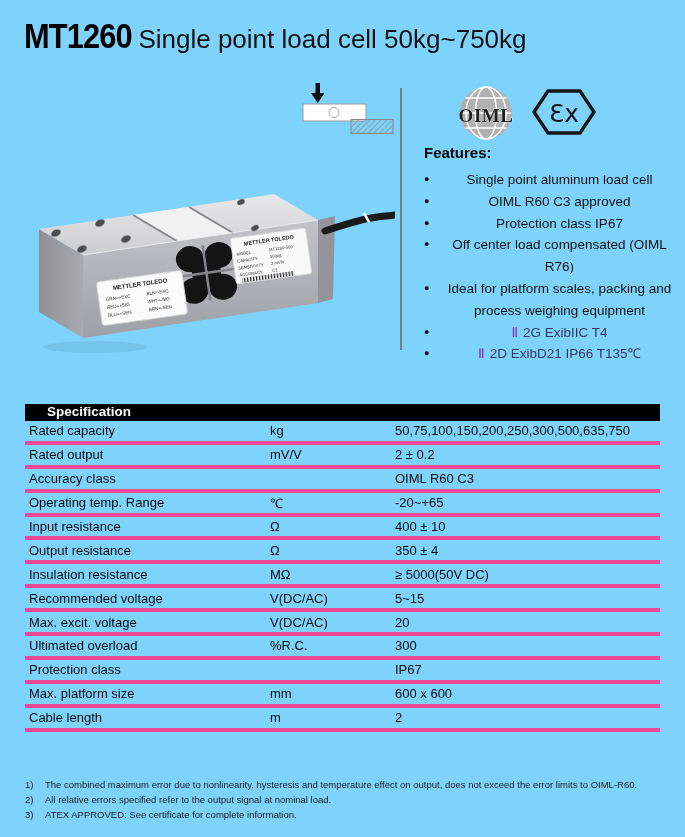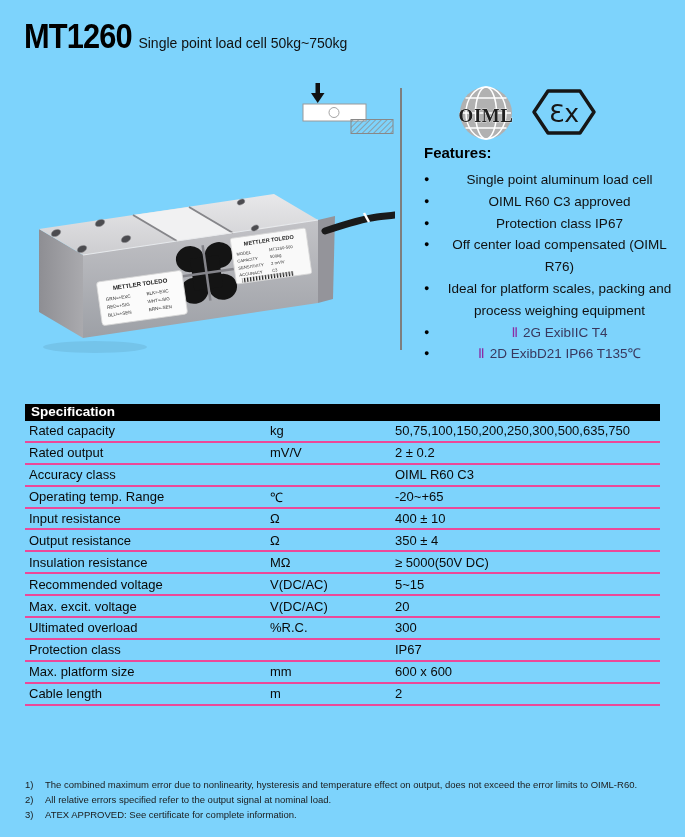--- a/index.html
+++ b/index.html
@@ -3,21 +3,21 @@
 <meta charset="utf-8">
 <style>
   html,body{margin:0;padding:0;background:#fff;}
   .page{position:relative;width:685px;height:837px;background:#7dd3fc;overflow:hidden;
         font-family:"Liberation Sans",sans-serif;color:#0a0a0a;}
 
   
   .header{position:absolute;left:24px;top:16px;display:flex;align-items:baseline;}
   .model{font-size:35px;font-weight:bold;letter-spacing:-1px;display:inline-block;
          transform:scaleX(.88);transform-origin:left bottom;color:#000;}
-  .subtitle{font-size:14px;color:#111;margin-left:-8px;}
+  .subtitle{font-size:26px;color:#111;margin-left:-8px;}
 
   
   .divider{position:absolute;left:400px;top:88px;width:2px;height:262px;background:#7e7e7e;}
 
   
   .diagram{position:absolute;left:296px;top:80px;}
   .photo{position:absolute;left:25px;top:175px;}
 
   
   .oiml{position:absolute;left:455px;top:86px;}
@@ -29,24 +29,24 @@
   .features ul{list-style:none;margin:0;padding:0;}
   .features li{display:flex;font-size:13.5px;line-height:21.8px;color:#111;}
   .features li .bullet{flex:0 0 15px;font-size:9px;line-height:21.8px;color:#000;}
   .feat-text{flex:1;text-align:center;}
   .feat-prefix:not(:empty){color:#8a2da5;margin-right:5px;}
   li.atex .feat-main{color:#38385e;}
 
   
   .spec{position:absolute;left:25px;top:404px;width:635px;}
   .spec-header{background:#000;color:#fff;font-weight:bold;font-size:13.5px;
-               height:17px;line-height:16px;padding-left:6px;}
+               height:17px;line-height:16px;padding-left:22px;}
   .spec table{width:635px;border-collapse:collapse;table-layout:fixed;}
   .spec td{font-size:13px;color:#0a0a0a;height:19.9px;padding:0;vertical-align:middle;
-           border-bottom:2px solid #ec4899;white-space:nowrap;overflow:hidden;}
+           border-bottom:4px solid #ec4899;white-space:nowrap;overflow:hidden;}
   .spec td.param{padding-left:4px;}
 
   
   .footnotes{position:absolute;left:25px;top:777px;width:645px;font-size:9.5px;color:#1b1b1b;}
   .fn{display:flex;line-height:15px;}
   .fn-num{flex:0 0 20px;}
   .fn-text{flex:1;}
 </style>
 </head>
 <body>

